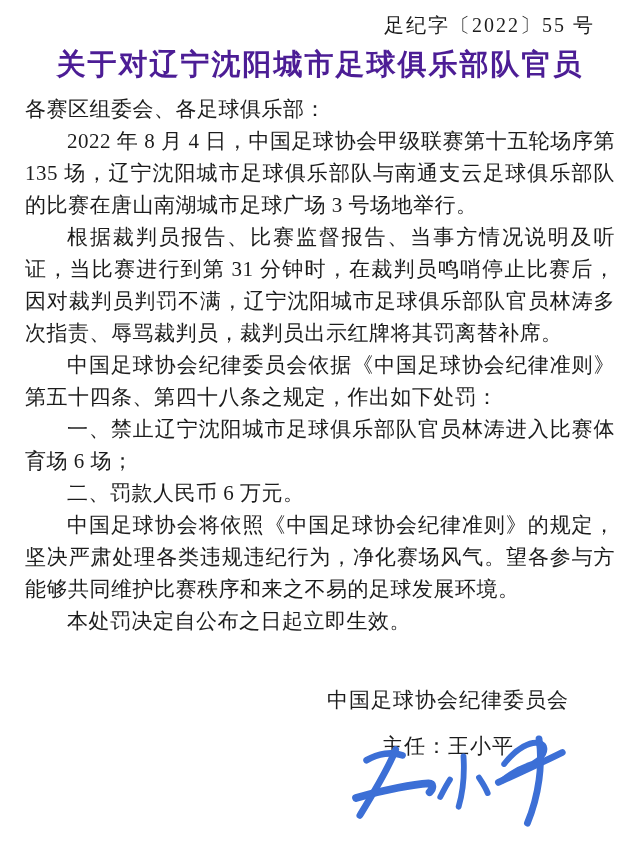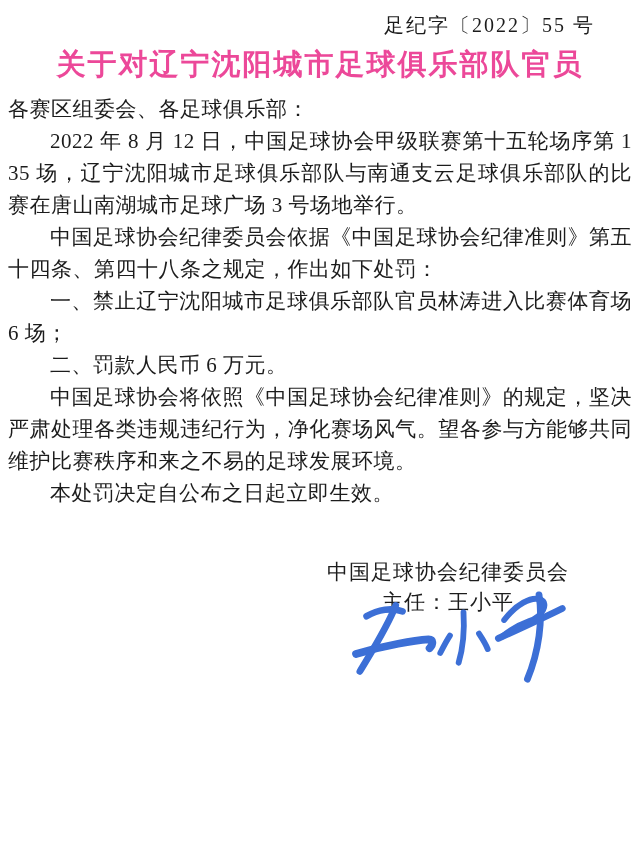--- a/index.html
+++ b/index.html
@@ -21,43 +21,43 @@
     letter-spacing: 2px;
     color: #1c1c1c;
   }
   .title {
     margin-top: 6px;
     text-align: center;
     font-size: 29px;
     font-weight: 900;
     line-height: 38px;
     letter-spacing: 2px;
-    color: #ec4899;
+    color: #4c1d95;
   }
   .body-text {
     margin-top: 10px;
-    padding: 0 8px;
+    padding: 0 25px;
     font-size: 21px;
     line-height: 32px;
     letter-spacing: 0.5px;
     text-align: justify;
     word-break: break-all;
   }
   .salutation { text-indent: 0; }
   .body-text p.para { text-indent: 2em; }
   .sign-block {
     width: 256px;
     margin: 16px 64px 0 auto;
     text-align: center;
     font-size: 21px;
     letter-spacing: 1px;
     position: relative;
   }
   .sign-org { line-height: 30px; margin-top: 48px; }
-  .sign-director { line-height: 30px; margin-top: 0; }
+  .sign-director { line-height: 30px; margin-top: 16px; }
   .sig-svg {
     display: block;
     width: 240px;
     height: 92px;
     margin: -26px auto -14px auto;
     position: relative;
     z-index: 2;
     pointer-events: none;
   }
 </style>
@@ -67,21 +67,22 @@
 <div class="page">
 
   <div class="doc-number">足纪字〔2022〕55 号</div>
 
   <div class="title">
     <div>关于对辽宁沈阳城市足球俱乐部队官员</div>
   </div>
 
   <div class="body-text">
     <p class="salutation">各赛区组委会、各足球俱乐部：</p>
-    <p class="para">2022 年 8 月 12 日，中国足球协会甲级联赛第十五轮场序第 135 场，辽宁沈阳城市足球俱乐部队与南通支云足球俱乐部队的比赛在唐山南湖城市足球广场 3 号场地举行。</p>
+    <p class="para">2022 年 8 月 4 日，中国足球协会甲级联赛第十五轮场序第 135 场，辽宁沈阳城市足球俱乐部队与南通支云足球俱乐部队的比赛在唐山南湖城市足球广场 3 号场地举行。</p>
+    <p class="para">根据裁判员报告、比赛监督报告、当事方情况说明及听证，当比赛进行到第 31 分钟时，在裁判员鸣哨停止比赛后，因对裁判员判罚不满，辽宁沈阳城市足球俱乐部队官员林涛多次指责、辱骂裁判员，裁判员出示红牌将其罚离替补席。</p>
     <p class="para">中国足球协会纪律委员会依据《中国足球协会纪律准则》第五十四条、第四十八条之规定，作出如下处罚：</p>
     <p class="para">一、禁止辽宁沈阳城市足球俱乐部队官员林涛进入比赛体育场 6 场；</p>
     <p class="para">二、罚款人民币 6 万元。</p>
     <p class="para">中国足球协会将依照《中国足球协会纪律准则》的规定，坚决严肃处理各类违规违纪行为，净化赛场风气。望各参与方能够共同维护比赛秩序和来之不易的足球发展环境。</p>
     <p class="para">本处罚决定自公布之日起立即生效。</p>
   </div>
 
   <div class="sign-block">
     <div class="sign-org">中国足球协会纪律委员会</div>
     <div class="sign-director">主任：王小平</div>

